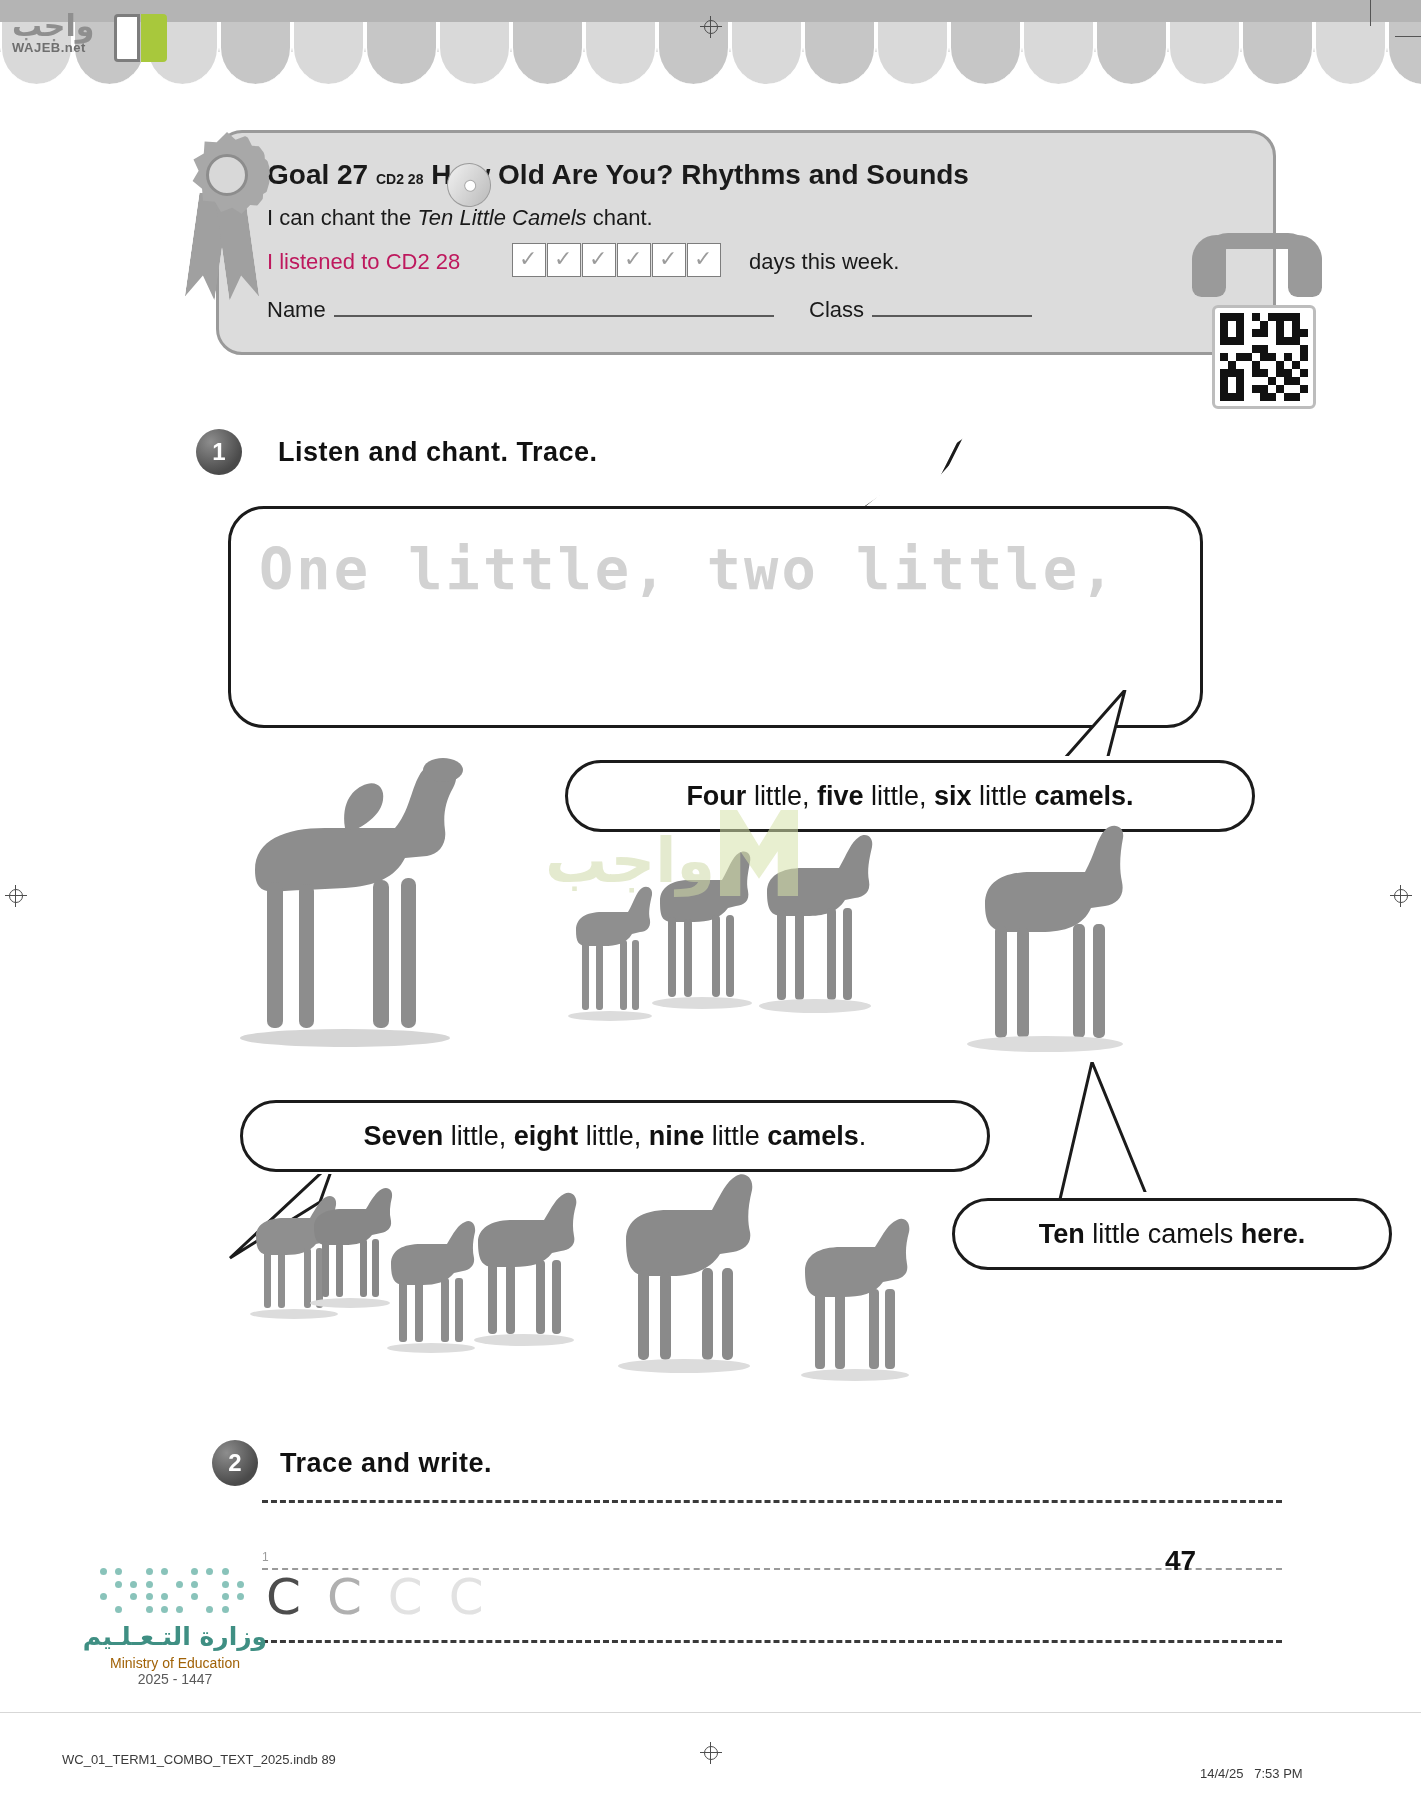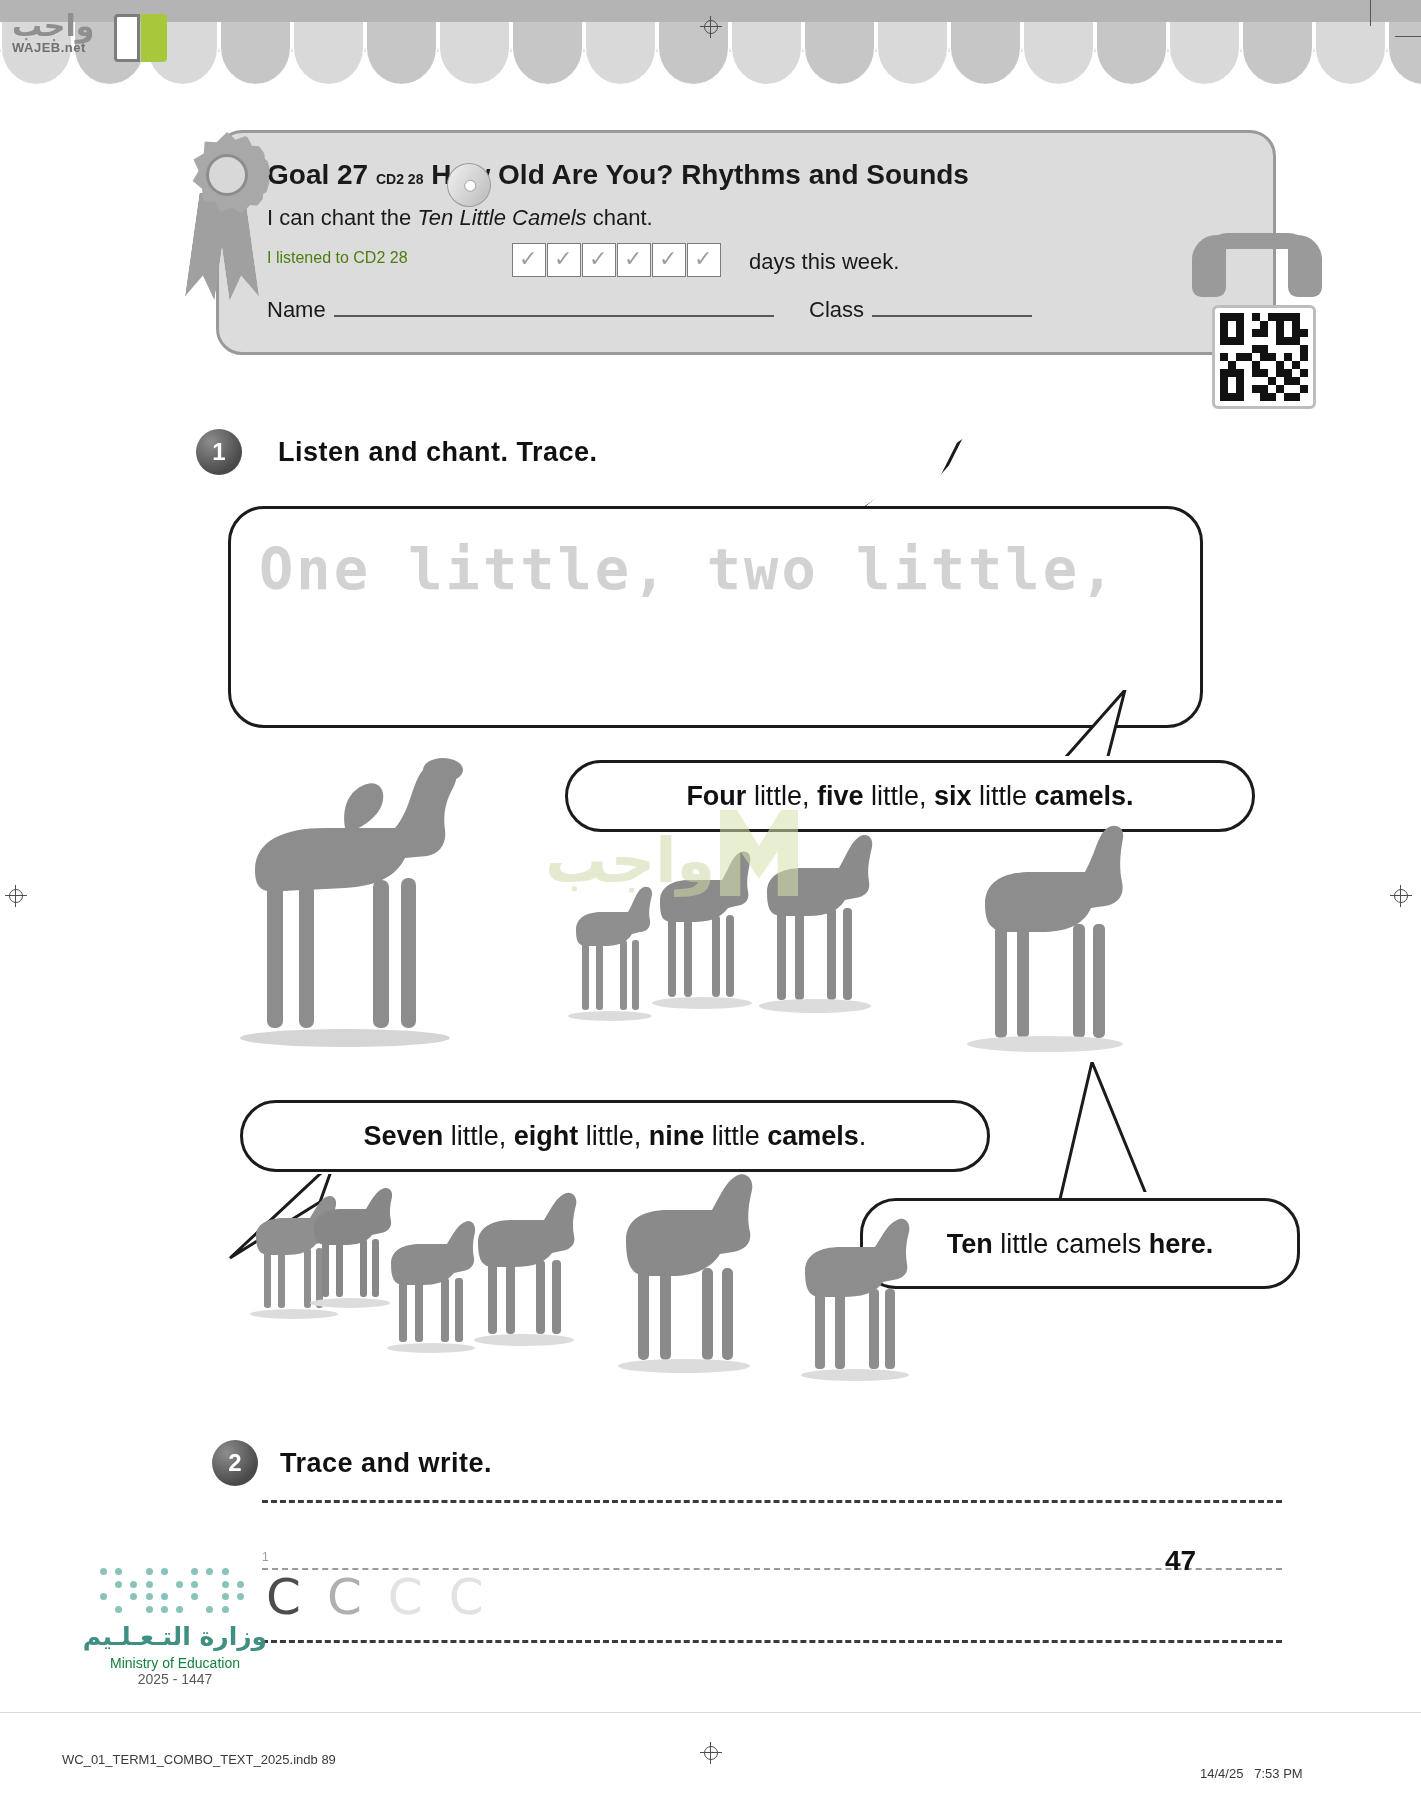--- a/index.html
+++ b/index.html
@@ -212,22 +212,22 @@
   .goal-line1 {
     position: absolute;
     left: 48px; top: 72px;
     font-size: 22px;
     color: #1a1a1a;
   }
   .goal-line1 em { font-style: italic; }
   .goal-line2 {
     position: absolute;
     left: 48px; top: 116px;
-    font-size: 16px;
-    color: #4d7c0f;
+    font-size: 22px;
+    color: #be185d;
   }
   .checkboxes {
     position: absolute;
     left: 293px; top: 110px;
     display: flex;
   }
   .cbox {
     width: 32px; height: 32px;
     border: 1px solid #7d7d7d;
     background: #fff;
@@ -378,22 +378,22 @@
     left: 565px; top: 760px;
     width: 690px; height: 72px;
     border-radius: 36px;
   }
   .bubble-3 {
     left: 240px; top: 1100px;
     width: 750px; height: 72px;
     border-radius: 36px;
   }
   .bubble-4 {
-    left: 860px; top: 1198px;
-    width: 440px; height: 91px;
+    left: 952px; top: 1198px;
+    width: 440px; height: 72px;
     border-radius: 36px;
   }
   .bubble-text {
     position: absolute;
     left: 0; right: 0; top: 50%;
     transform: translateY(-50%);
     text-align: center;
     font-size: 27px;
     color: #111;
   }
@@ -497,21 +497,21 @@
   }
   .moe-dots i.sp { background: transparent; }
   .moe-ar {
     font-size: 25px;
     color: #3f8f83;
     font-weight: bold;
     font-family: "DejaVu Sans", sans-serif;
   }
   .moe-en {
     font-size: 14px;
-    color: #15803d;
+    color: #a16207;
     margin-top: 4px;
   }
   .moe-yr {
     font-size: 14px;
     color: #5a5a5a;
   }
   .page-num {
     position: absolute;
     left: 1165px; top: 1545px;
     font-size: 28px;

